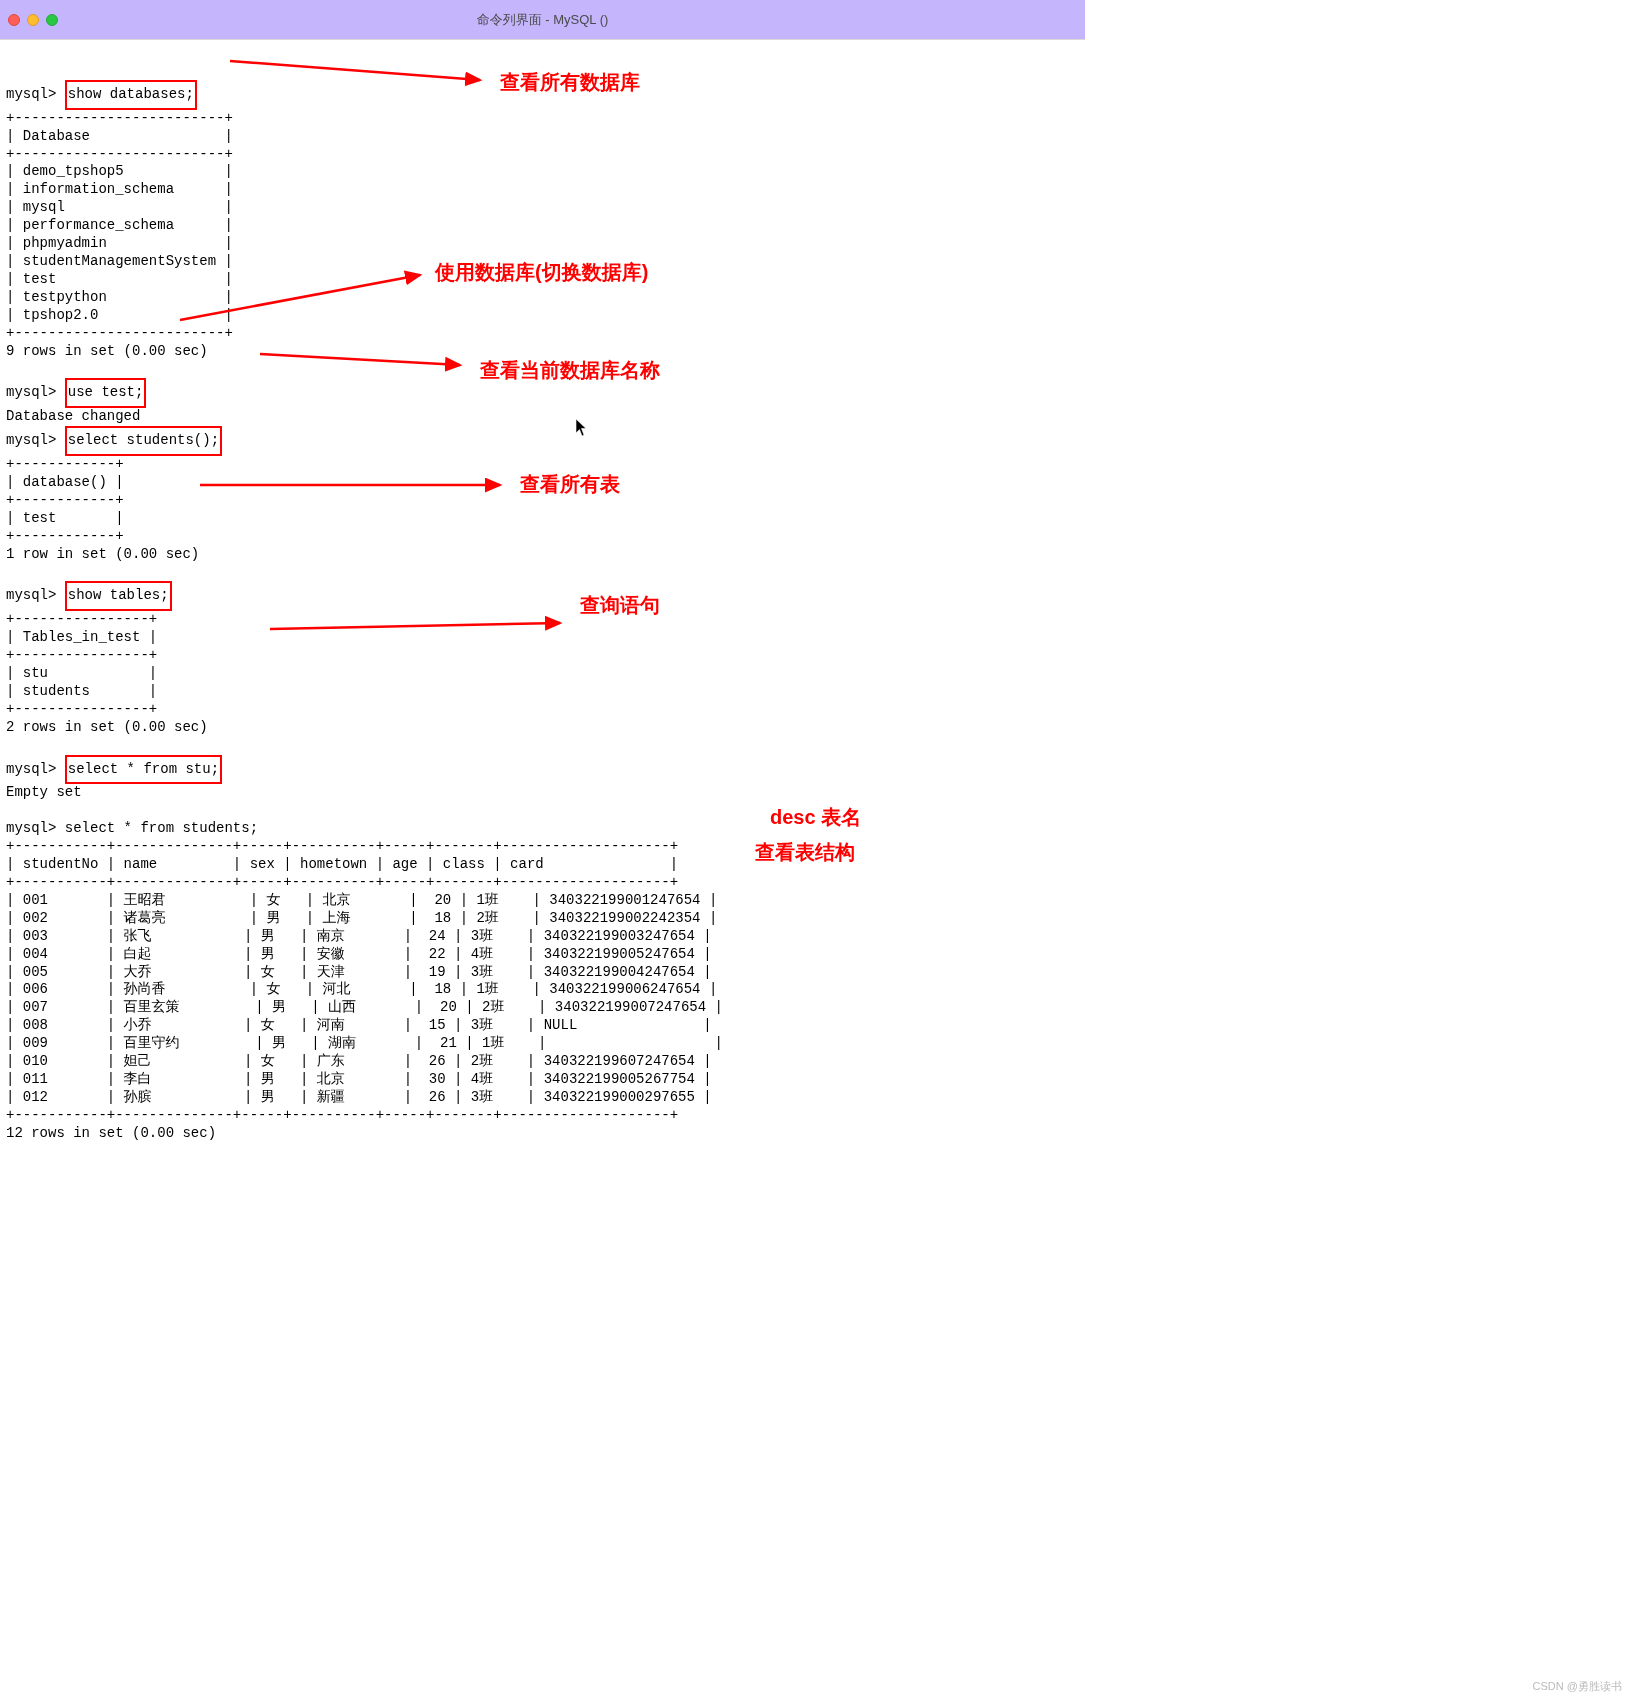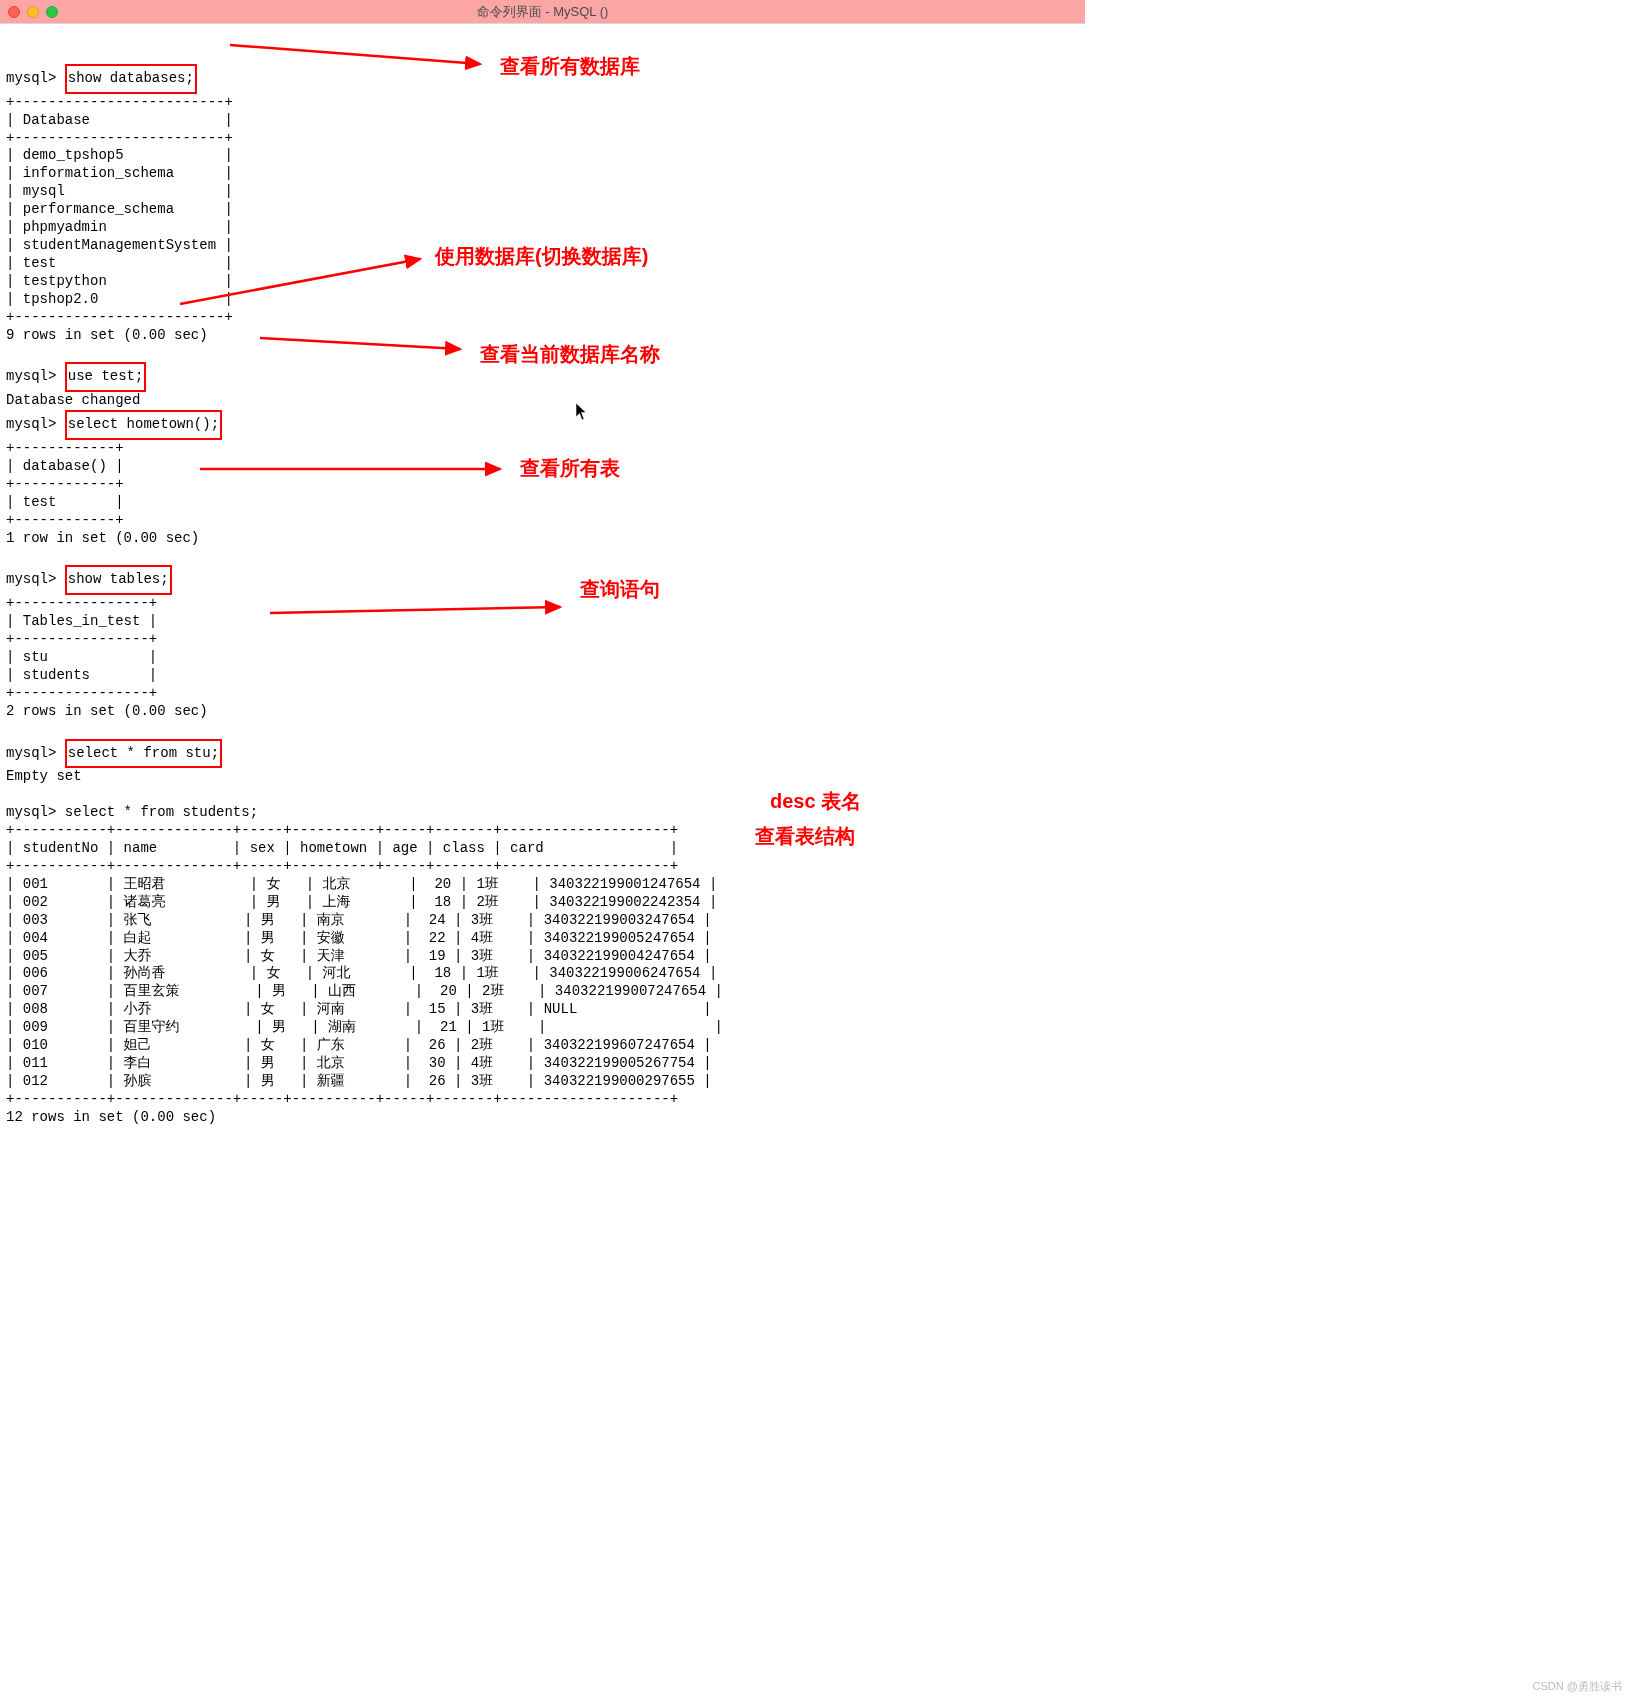--- a/index.html
+++ b/index.html
@@ -5,22 +5,22 @@
   * { box-sizing: border-box; }
   body {
     margin: 0;
     background: #fff;
     font-family: Menlo, Monaco, "Courier New", monospace;
     font-size: 14px;
     color: #000;
     width: 1085px;
   }
   .titlebar {
-    height: 24px;
-    background: #fca5a5;
+    height: 40px;
+    background: #c4b5fd;
     border-bottom: 1px solid #d9d9d9;
     display: flex;
     align-items: center;
     padding: 0 8px;
     position: relative;
   }
   .traffic { display: flex; gap: 7px; }
   .dot { width: 12px; height: 12px; border-radius: 50%; }
   .dot.red { background: #ff5f57; border: 0.5px solid #e24640; }
   .dot.yellow { background: #febc2e; border: 0.5px solid #dfa023; }
@@ -130,21 +130,21 @@
 | phpmyadmin              |
 | studentManagementSystem |
 | test                    |
 | testpython              |
 | tpshop2.0               |
 +-------------------------+
 9 rows in set (0.00 sec)
 
 mysql&gt; <span class="box">use test;</span>
 Database changed
-mysql&gt; <span class="box">select hometown();</span>
+mysql&gt; <span class="box">select students();</span>
 +------------+
 | database() |
 +------------+
 | test       |
 +------------+
 1 row in set (0.00 sec)
 
 mysql&gt; <span class="box">show tables;</span>
 +----------------+
 | Tables_in_test |

